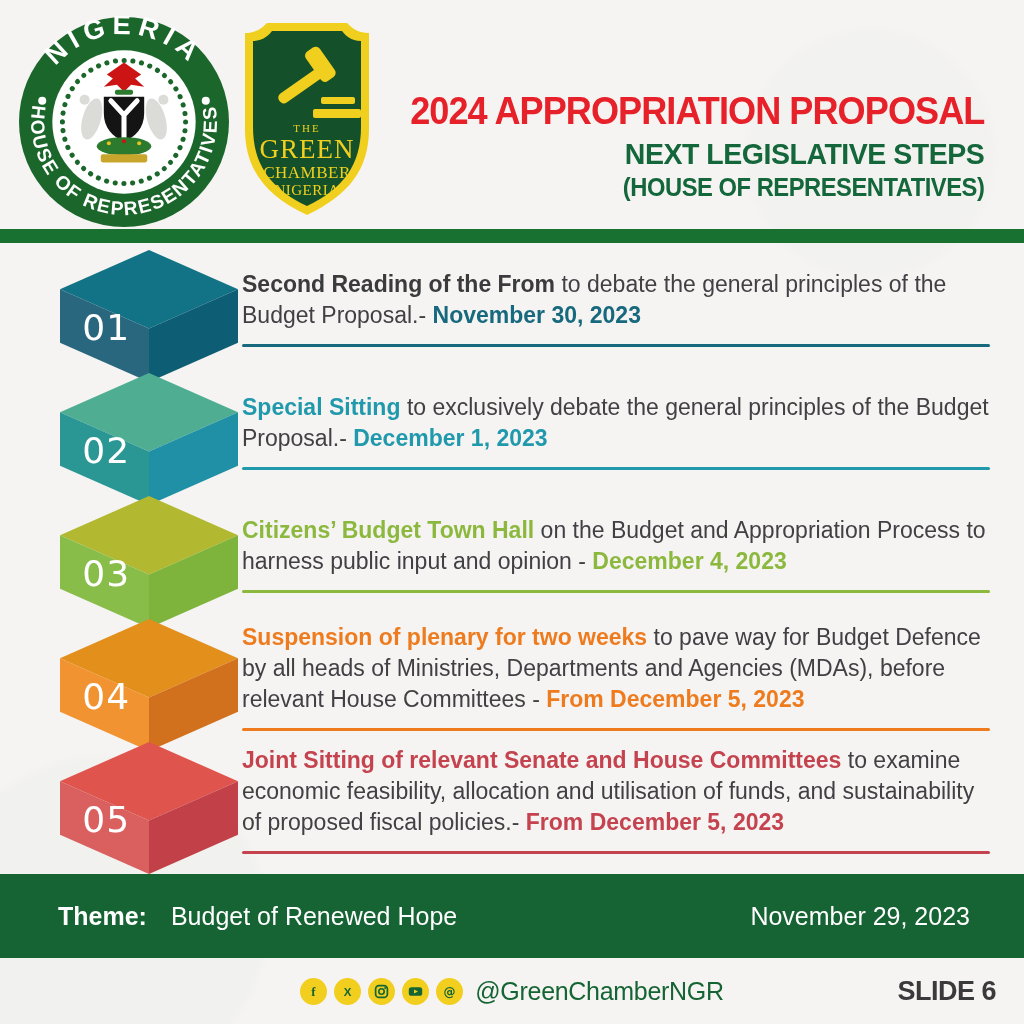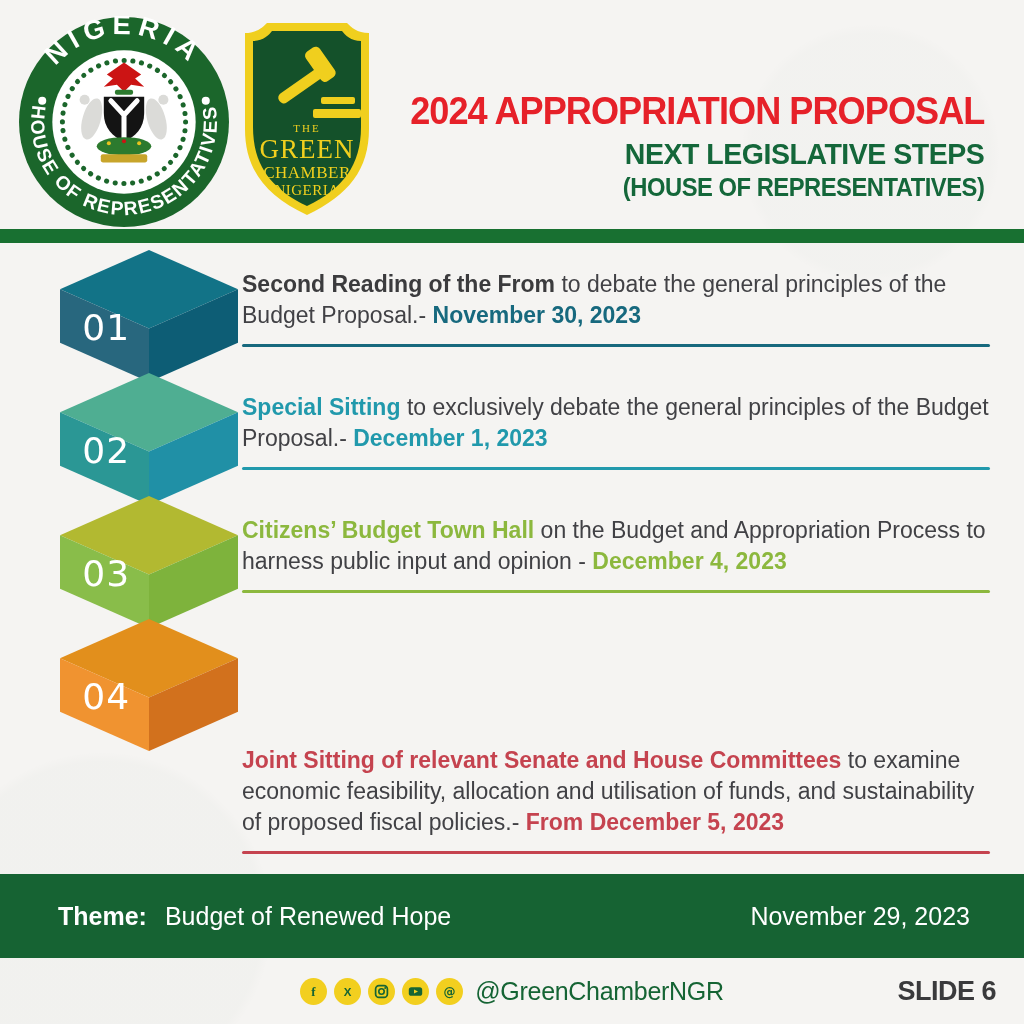--- a/index.html
+++ b/index.html
@@ -33,21 +33,21 @@
   .step-text { position:absolute; left:242px; right:34px; top:0; bottom:0;
       display:flex; flex-direction:column; justify-content:center; }
   .step-text p { font-size:23px; line-height:31px; color:#414145; }
   .step-lead { font-weight:bold; color:var(--lead); }
   .step-date { font-weight:bold; color:var(--accent); }
   .step-divider { height:3px; background:var(--accent); margin-top:13px; border-radius:2px; }
 
   
   .theme-bar { position:absolute; top:874px; left:0; width:100%; height:84px; background:#166333;
       display:flex; align-items:center; justify-content:space-between; padding:0 54px 0 58px; color:#ffffff; }
-  .bar-group { display:flex; gap:18px; align-items:baseline; font-size:25px; }
+  .bar-group { display:flex; gap:24px; align-items:baseline; font-size:25px; }
   .bar-label { font-weight:bold; }
 
   
   .footer { position:absolute; top:958px; left:0; width:100%; height:66px; display:flex; align-items:center; justify-content:center; gap:12px; }
   .social-row { display:flex; gap:7px; align-items:center; }
   .social-chip { width:27px; height:27px; border-radius:50%; background:#f2cf1f; display:flex; align-items:center; justify-content:center; }
   .social-chip svg { width:17px; height:17px; display:block; }
   .handle { font-size:25px; font-weight:normal; color:#156434; letter-spacing:-0.3px; }
   .slide-no { position:absolute; right:28px; top:50%; transform:translateY(-50%); font-size:27px; font-weight:bold; color:#3a3a3c; letter-spacing:-0.5px;margin-left:44px; }
 </style>
@@ -177,23 +177,37 @@
 
     <div class="step" style="--cube-top: #e28f1c; --cube-left: #f09330; --cube-right: #d2711d; --lead: #ee7c1f; --accent: #ee7c1f;">
       <div class="cube">
         <svg viewBox="0 0 100 74" preserveAspectRatio="none">
           <polygon class="face-top" points="50,0 100,22 50,44 0,22"></polygon>
           <polygon class="face-left" points="0,22 50,44 50,74 0,52"></polygon>
           <polygon class="face-right" points="50,44 100,22 100,52 50,74"></polygon>
         </svg>
         <span class="cube-num">04</span>
       </div>
+      <div class="step-text">
+        <p><span class="step-lead">Suspension of plenary  for two weeks</span>
+           <span>to pave way for Budget Defence by all heads of Ministries, Departments and Agencies (MDAs), before relevant House Committees -</span>
+           <span class="step-date">From December 5, 2023</span></p>
+        <div class="step-divider"></div>
+      </div>
     </div>
 
     <div class="step" style="--cube-top: #e0544e; --cube-left: #da5f5f; --cube-right: #c24149; --lead: #c5434f; --accent: #c5434f;">
+      <div class="cube">
+        <svg viewBox="0 0 100 74" preserveAspectRatio="none">
+          <polygon class="face-top" points="50,0 100,22 50,44 0,22"></polygon>
+          <polygon class="face-left" points="0,22 50,44 50,74 0,52"></polygon>
+          <polygon class="face-right" points="50,44 100,22 100,52 50,74"></polygon>
+        </svg>
+        <span class="cube-num">05</span>
+      </div>
       <div class="step-text">
         <p><span class="step-lead">Joint Sitting of relevant Senate and House Committees</span>
            <span>to examine economic feasibility, allocation and utilisation of funds, and sustainability of proposed fiscal policies.-</span>
            <span class="step-date">From December 5, 2023</span></p>
         <div class="step-divider"></div>
       </div>
     </div>
   </div>
 
   <div class="theme-bar" style="background: rgb(22, 99, 51);">

